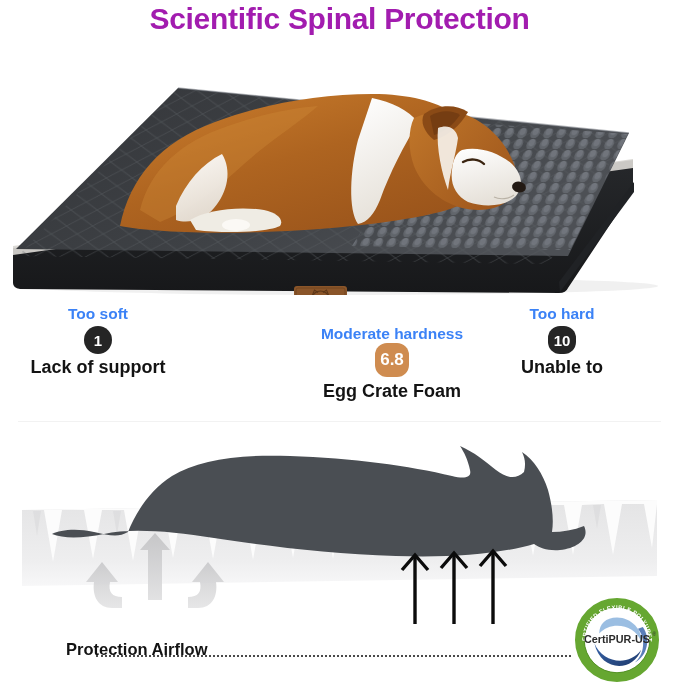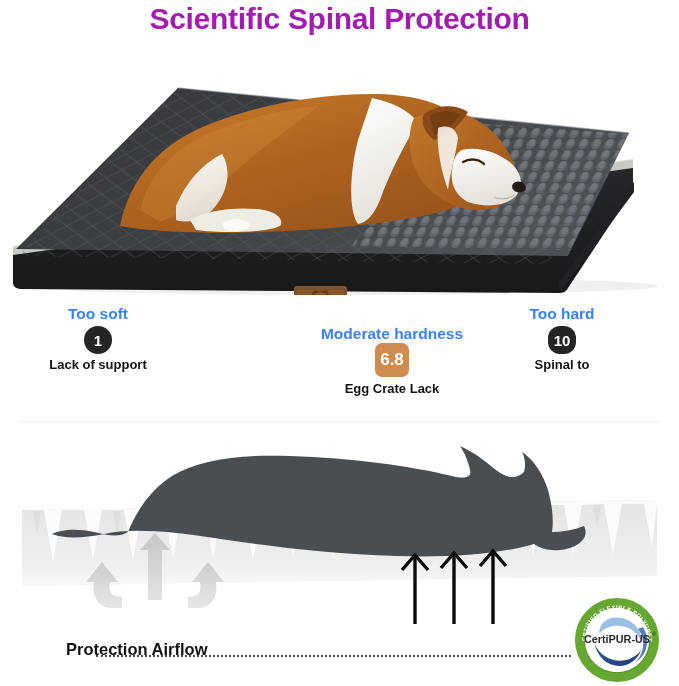--- a/index.html
+++ b/index.html
@@ -24,40 +24,40 @@
   .hero { position:absolute; left:0; top:50px; width:679px; height:245px; }
 
   
   .scale { position:absolute; left:0; top:305px; width:679px; height:105px; }
   .scale-dotline {
     position:absolute; left:96px; top:350px; width:487px; height:0;
     border-top:2px dotted #4a4a4a;
   }
   .scale-col { position:absolute; text-align:center; }
   .scale-top { font-size:15.5px; font-weight:bold; color:#3b82f6; white-space:nowrap; }
-  .scale-bot { font-size:13px; font-weight:bold; color:#131313; white-space:nowrap; line-height:1.18; }
+  .scale-bot { font-size:18px; font-weight:bold; color:#131313; white-space:nowrap; line-height:1.18; }
   .badge-row { height:34px; display:flex; align-items:center; justify-content:center; }
 
   .badge-circle {
     width:28px; height:28px; border-radius:50%;
     background:#252525; color:#fff;
     font-size:15px; font-weight:bold;
     display:flex; align-items:center; justify-content:center;
     position:relative; z-index:3;
   }
   .badge-square {
     min-width:28px; height:28px; border-radius:12px;
     background:#252525; color:#fff;
     font-size:15px; font-weight:bold;
     padding:0 4px;
     display:flex; align-items:center; justify-content:center;
     position:relative; z-index:3;
   }
   .badge-orange {
-    min-width:34px; height:34px; border-radius:7px;
+    min-width:34px; height:34px; border-radius:12px;
     background:#cf8c50; color:#fff;
     font-size:17px; font-weight:bold;
     padding:0 5px;
     display:flex; align-items:center; justify-content:center;
     position:relative; z-index:3;
   }
 
   .col-soft { left:18px;  top:0; width:160px; }
   .col-mod  { left:292px; top:0; width:200px;margin-top:20px; }
   .col-hard { left:482px; top:0; width:160px; }
@@ -226,29 +226,29 @@
         <div class="badge-circle">1</div>
       </div>
       <div class="scale-bot">Lack of support</div>
     </div>
 
     <div class="scale-col col-mod">
       <div class="scale-top">Moderate hardness</div>
       <div class="badge-row">
         <div class="badge-orange">6.8</div>
       </div>
-      <div class="scale-bot" style="margin-top:4px">Egg Crate Lack</div>
+      <div class="scale-bot" style="margin-top:4px">Egg Crate Foam</div>
     </div>
 
     <div class="scale-col col-hard">
       <div class="scale-top">Too hard</div>
       <div class="badge-row">
         <div class="badge-square">10</div>
       </div>
-      <div class="scale-bot">Spinal to</div>
+      <div class="scale-bot">Unable to</div>
     </div>
   </div>
 
   <div class="divider"></div>
 
   <div class="diagram">
     <svg width="679" height="205" viewBox="0 0 679 205">
       <defs>
         <linearGradient id="foamBody" x1="0" y1="0" x2="0" y2="1">
           <stop offset="0%" stop-color="#e4e4e5"></stop>

